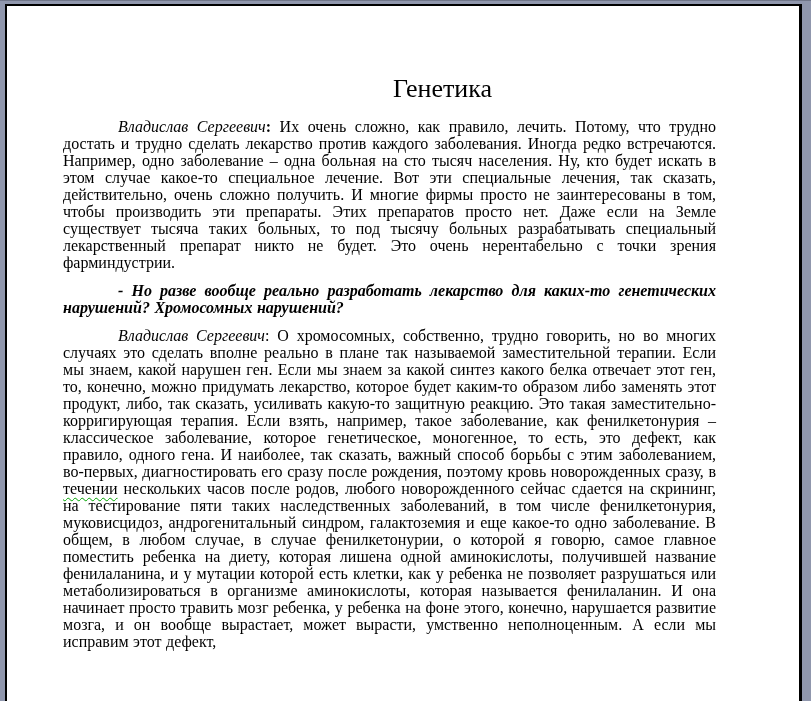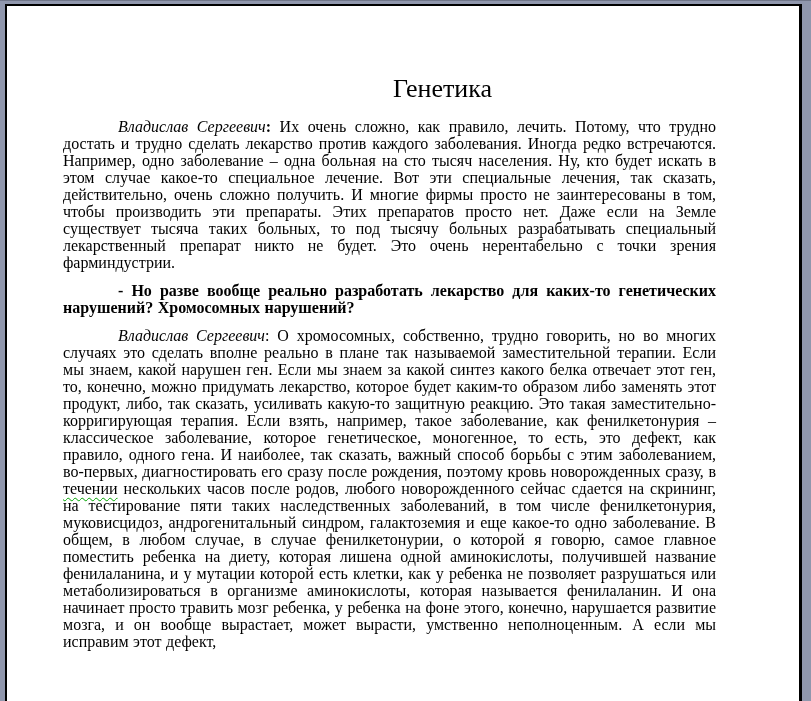--- a/index.html
+++ b/index.html
@@ -47,20 +47,21 @@
   .para {
     font-size: 16px;
     line-height: 17px;
     text-align: justify;
     text-indent: 55px;
     margin: 0 0 11px 0;
     word-spacing: 0.5px;
   }
   .question {
     font-weight: bold;
+    font-style: italic;
   }
   .speaker {
     font-style: italic;
   }
   .sep-bold {
     font-weight: bold;
   }
   .grammar-flag {
     text-decoration-line: underline;
     text-decoration-style: wavy;

